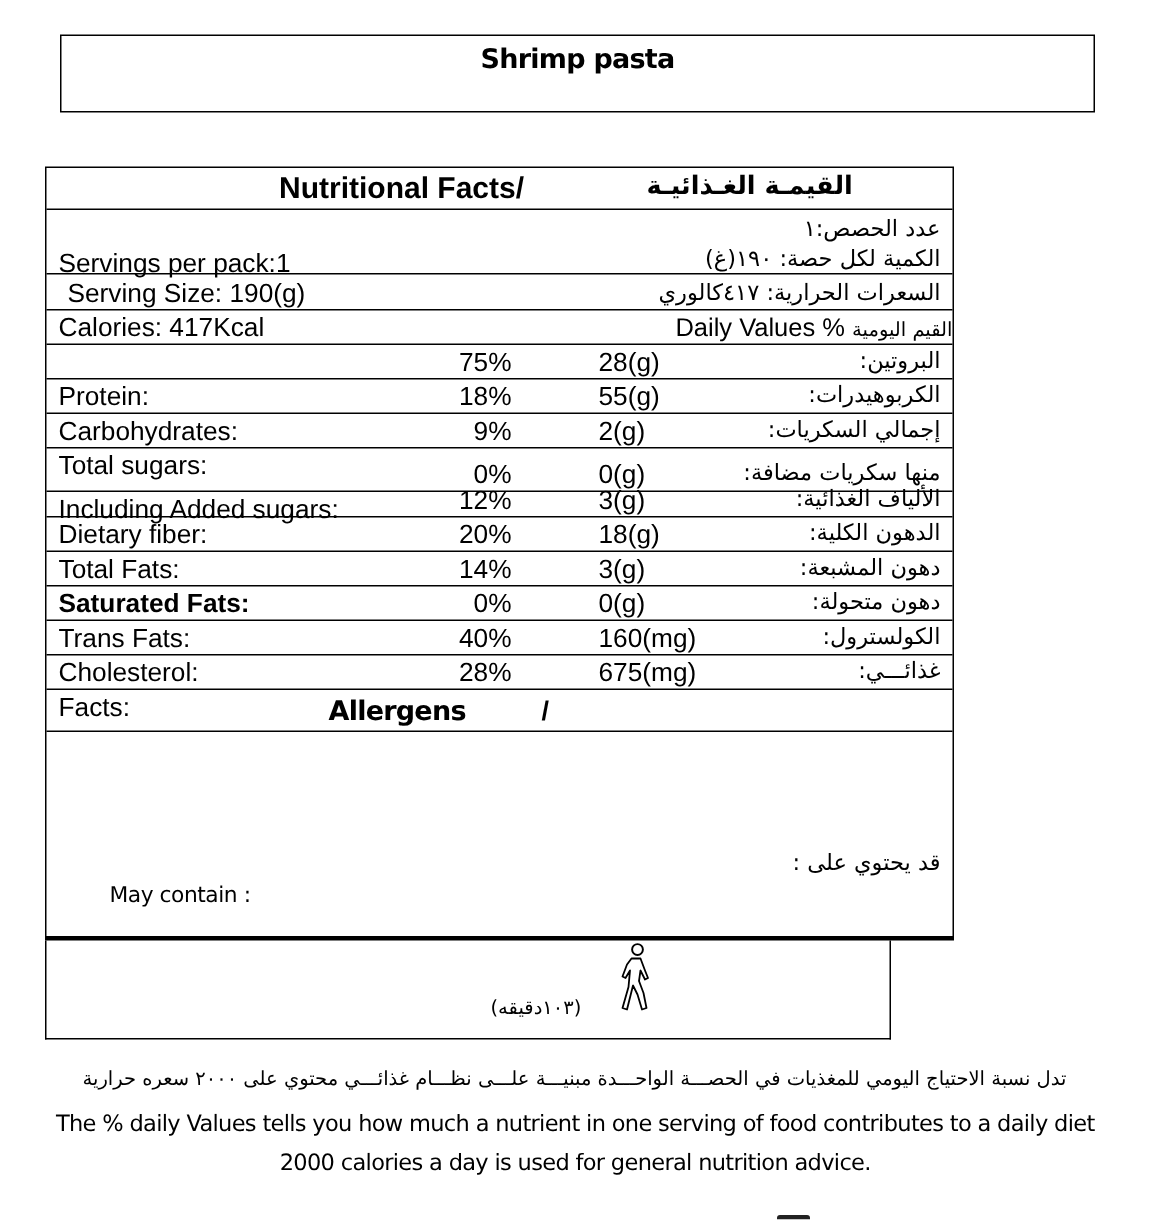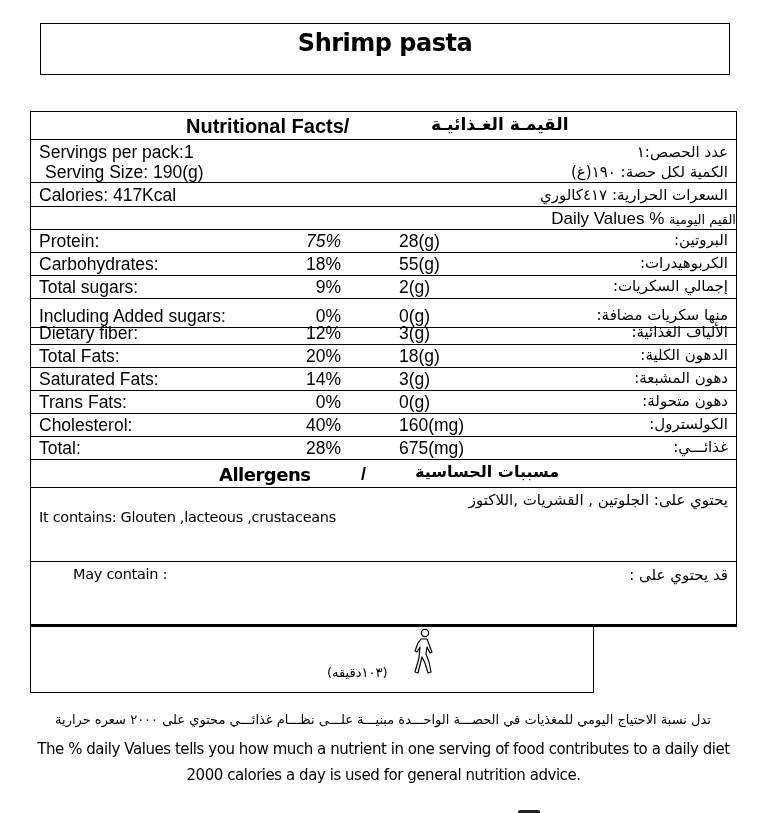--- a/index.html
+++ b/index.html
@@ -1,22 +1,22 @@
 <!DOCTYPE html>
 <html><head>
 <meta charset="utf-8">
 <style>
   html, body { margin:0; padding:0; background:#ffffff; }
   body { width:767px; height:813px; position:relative; overflow:hidden; font-family:"Liberation Sans", sans-serif; color:#000; }
   .title-box { position:absolute; left:40px; top:23px; width:690px; height:52px; border:1.5px solid #000; box-sizing:border-box; }
-  .title-box .t { position:absolute; left:0; right:0; top:5px; text-align:center; font-family:"DejaVu Sans", sans-serif; font-weight:bold; font-size:24px; letter-spacing:-0.5px; }
+  .title-box .t { position:absolute; left:0; right:0; top:5px; text-align:center; font-family:"DejaVu Sans", sans-serif; font-weight:bold; font-size:18px; letter-spacing:-0.5px; }
 
-  .label { position:absolute; left:30px; top:111px; width:707px; height:516px; border:1.5px solid #000; box-sizing:border-box; border-bottom:3px solid #000; }
+  .label { position:absolute; left:30px; top:111px; width:606px; height:516px; border:1.5px solid #000; box-sizing:border-box; border-bottom:3px solid #000; }
   .row { position:absolute; left:0; right:0; border-bottom:1.2px solid #000; box-sizing:border-box; }
-  .en { position:absolute; left:8px; font-size:17.5px; white-space:nowrap; }
+  .en { position:absolute; left:8px; font-size:17.5px; white-space:nowrap;margin-top:23px; }
   .ar { position:absolute; right:8px; font-size:15px; white-space:nowrap; direction:rtl; font-family:"DejaVu Sans", sans-serif; }
   .pct { position:absolute; left:244px; width:66px; text-align:right; font-size:17.5px; }
   .amt { position:absolute; left:368px; font-size:17.5px; white-space:nowrap; }
 
   .hdr-en { position:absolute; left:155px; top:3px; font-weight:bold; font-size:20px; }
   .hdr-ar { position:absolute; left:400px; top:2px; font-weight:bold; font-size:17px; direction:rtl; font-family:"DejaVu Sans", sans-serif; }
 
   .dv { position:absolute; left:0; right:0; top:2px; text-align:right; font-size:17px; }
   .dv .dvar { font-size:13px; font-family:"DejaVu Sans", sans-serif; }
 
@@ -63,21 +63,21 @@
   <div class="row" style="top:95px;height:23px;">
     <div class="dv">
       <span>Daily Values %</span>
       <span class="dvar">القيم اليومية</span>
     </div>
   </div>
 
   <div id="nutrient-rows">
       <div class="row" style="top: 118px; height: 23px;">
         <span class="en" style="top: 1px;">Protein:</span>
-        <span class="pct" style="top: 1px; font-style: italic;">75%</span>
+        <span class="pct" style="top: 1px;">75%</span>
         <span class="amt" style="top: 1px;">28(g)</span>
         <span class="ar" style="top: 1px;">البروتين:</span>
       </div>
       <div class="row" style="top: 141px; height: 23px;">
         <span class="en" style="top: 1px;">Carbohydrates:</span>
         <span class="pct" style="top: 1px;">18%</span>
         <span class="amt" style="top: 1px;">55(g)</span>
         <span class="ar" style="top: 1px;">الكربوهيدرات:</span>
       </div>
       <div class="row" style="top: 164px; height: 23px;">
@@ -98,55 +98,50 @@
         <span class="amt" style="top: 1px;">3(g)</span>
         <span class="ar" style="top: 1px;">الألياف الغذائية:</span>
       </div>
       <div class="row" style="top: 233px; height: 23px;">
         <span class="en" style="top: 1px;">Total Fats:</span>
         <span class="pct" style="top: 1px;">20%</span>
         <span class="amt" style="top: 1px;">18(g)</span>
         <span class="ar" style="top: 1px;">الدهون الكلية:</span>
       </div>
       <div class="row" style="top: 256px; height: 23px;">
-        <span class="en" style="top: 1px;">Saturated Fats:</span>
+        <span class="en" style="top: 1px; font-weight: bold;">Saturated Fats:</span>
         <span class="pct" style="top: 1px;">14%</span>
         <span class="amt" style="top: 1px;">3(g)</span>
         <span class="ar" style="top: 1px;">دهون المشبعة:</span>
       </div>
       <div class="row" style="top: 279px; height: 23px;">
         <span class="en" style="top: 1px;">Trans Fats:</span>
         <span class="pct" style="top: 1px;">0%</span>
         <span class="amt" style="top: 1px;">0(g)</span>
         <span class="ar" style="top: 1px;">دهون متحولة:</span>
       </div>
       <div class="row" style="top: 302px; height: 23px;">
         <span class="en" style="top: 1px;">Cholesterol:</span>
         <span class="pct" style="top: 1px;">40%</span>
         <span class="amt" style="top: 1px;">160(mg)</span>
         <span class="ar" style="top: 1px;">الكولسترول:</span>
       </div>
       <div class="row" style="top: 325px; height: 23px;">
-        <span class="en" style="top: 1px;">Total:</span>
+        <span class="en" style="top: 1px;">Facts:</span>
         <span class="pct" style="top: 1px;">28%</span>
         <span class="amt" style="top: 1px;">675(mg)</span>
         <span class="ar" style="top: 1px;">غذائـــي:</span>
       </div>
     </div>
 
   <div class="row" style="top:348px;height:28px;">
     <span class="allg-en">Allergens</span>
     <span class="allg-sep">/</span>
-    <span class="allg-ar">مسببات الحساسية</span>
   </div>
 
-  <div class="row" style="top:376px;height:74px;">
-    <span class="ar" style="top:3px;">يحتوي على: الجلوتين , القشريات ,اللاكتوز</span>
-    <span class="en cal-en" style="top:21px;left:8px;">It contains: Glouten ,lacteous ,crustaceans</span>
-  </div>
 
   <div class="row" style="top:450px;height:64px;border-bottom:none;text-align:center;">
     <span class="en cal-en" style="top:4px;left:42px;">May contain  :</span>
     <span class="ar" style="top:4px;">قد يحتوي على :</span>
   </div>
 </div>
 
 <div class="walk-box">
   <svg class="walk-icon" viewBox="0 0 26 48">
     <circle cx="15" cy="5" r="3.6" fill="none" stroke="#000" stroke-width="1.3"></circle>

